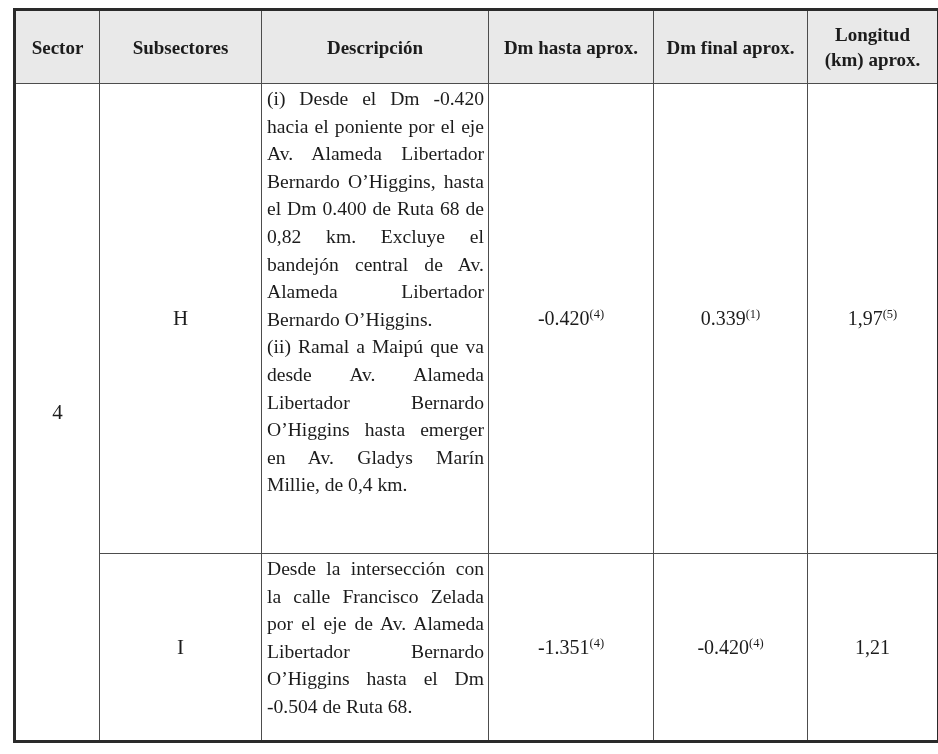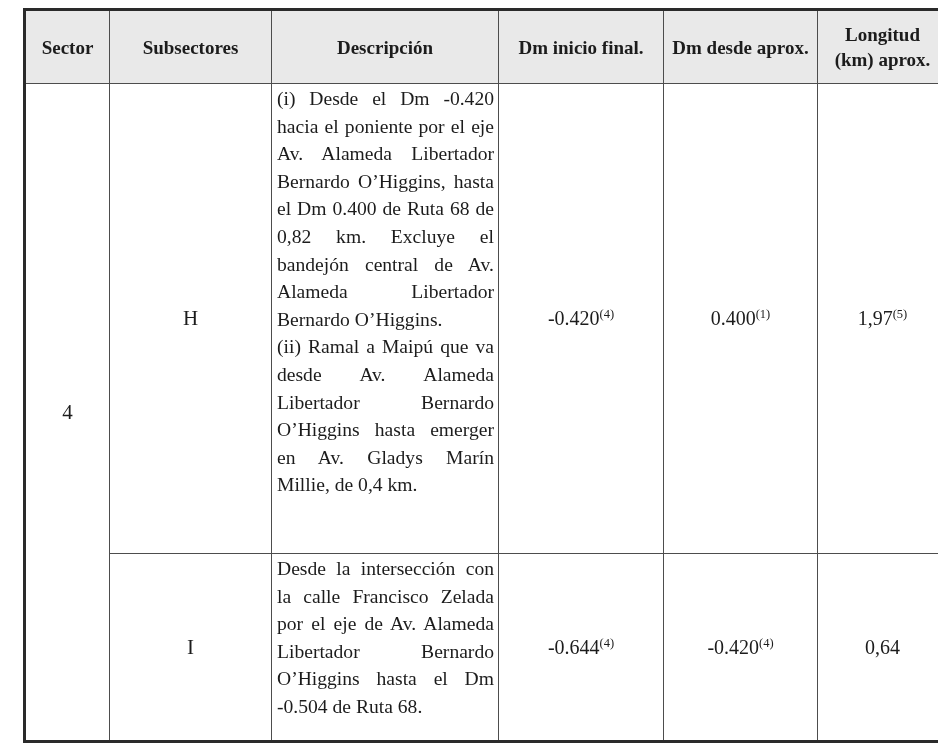--- a/index.html
+++ b/index.html
@@ -6,21 +6,21 @@
     margin: 0;
     padding: 0;
     background: #ffffff;
     font-family: "Liberation Serif", serif;
     color: #1c1c1c;
   }
   .page {
     width: 938px;
     height: 754px;
     box-sizing: border-box;
-    padding: 8px 23px;
+    padding: 8px 13px;
     background: #ffffff;
   }
   table.sectors {
     border-collapse: collapse;
     table-layout: fixed;
     width: 924px;
     border: 3px solid #2a2a2a;
   }
   table.sectors th,
   table.sectors td {
@@ -92,38 +92,38 @@
       <col class="c-desc">
       <col class="c-inicio">
       <col class="c-final">
       <col class="c-long">
     </colgroup>
     <thead>
       <tr>
         <th>Sector</th>
         <th>Subsectores</th>
         <th>Descripción</th>
-        <th>Dm inicio final.</th>
-        <th>Dm desde aprox.</th>
+        <th>Dm hasta aprox.</th>
+        <th>Dm final aprox.</th>
         <th>Longitud
 (km) aprox.</th>
       </tr>
     </thead>
     <tbody>
       <tr class="row-h">
         <td class="cell-sector" rowspan="2">4</td>
         <td class="cell-subsector">H</td>
         <td class="cell-desc">(i) Desde el Dm -0.420 hacia el poniente por el eje Av. Alameda Libertador Bernardo O’Higgins, hasta el Dm 0.400 de Ruta 68 de 0,82 km. Excluye el bandejón central de Av. Alameda Libertador Bernardo O’Higgins.
 (ii) Ramal a Maipú que va desde Av. Alameda Libertador Bernardo O’Higgins hasta emerger en Av. Gladys Marín Millie, de 0,4 km.</td>
         <td class="cell-num"><span>-0.420</span><sup>(4)</sup></td>
-        <td class="cell-num"><span>0.400</span><sup>(1)</sup></td>
+        <td class="cell-num"><span>0.339</span><sup>(1)</sup></td>
         <td class="cell-num"><span>1,97</span><sup>(5)</sup></td>
       </tr>
       <tr class="row-i">
         <td class="cell-subsector">I</td>
         <td class="cell-desc">Desde la intersección con la calle Francisco Zelada por el eje de Av. Alameda Libertador Bernardo O’Higgins hasta el Dm -0.504 de Ruta 68.</td>
-        <td class="cell-num"><span>-0.644</span><sup>(4)</sup></td>
+        <td class="cell-num"><span>-1.351</span><sup>(4)</sup></td>
         <td class="cell-num"><span>-0.420</span><sup>(4)</sup></td>
-        <td class="cell-num"><span>0,64</span><sup></sup></td>
+        <td class="cell-num"><span>1,21</span><sup></sup></td>
       </tr>
     </tbody>
   </table>
 </div>
 
 </body></html>

